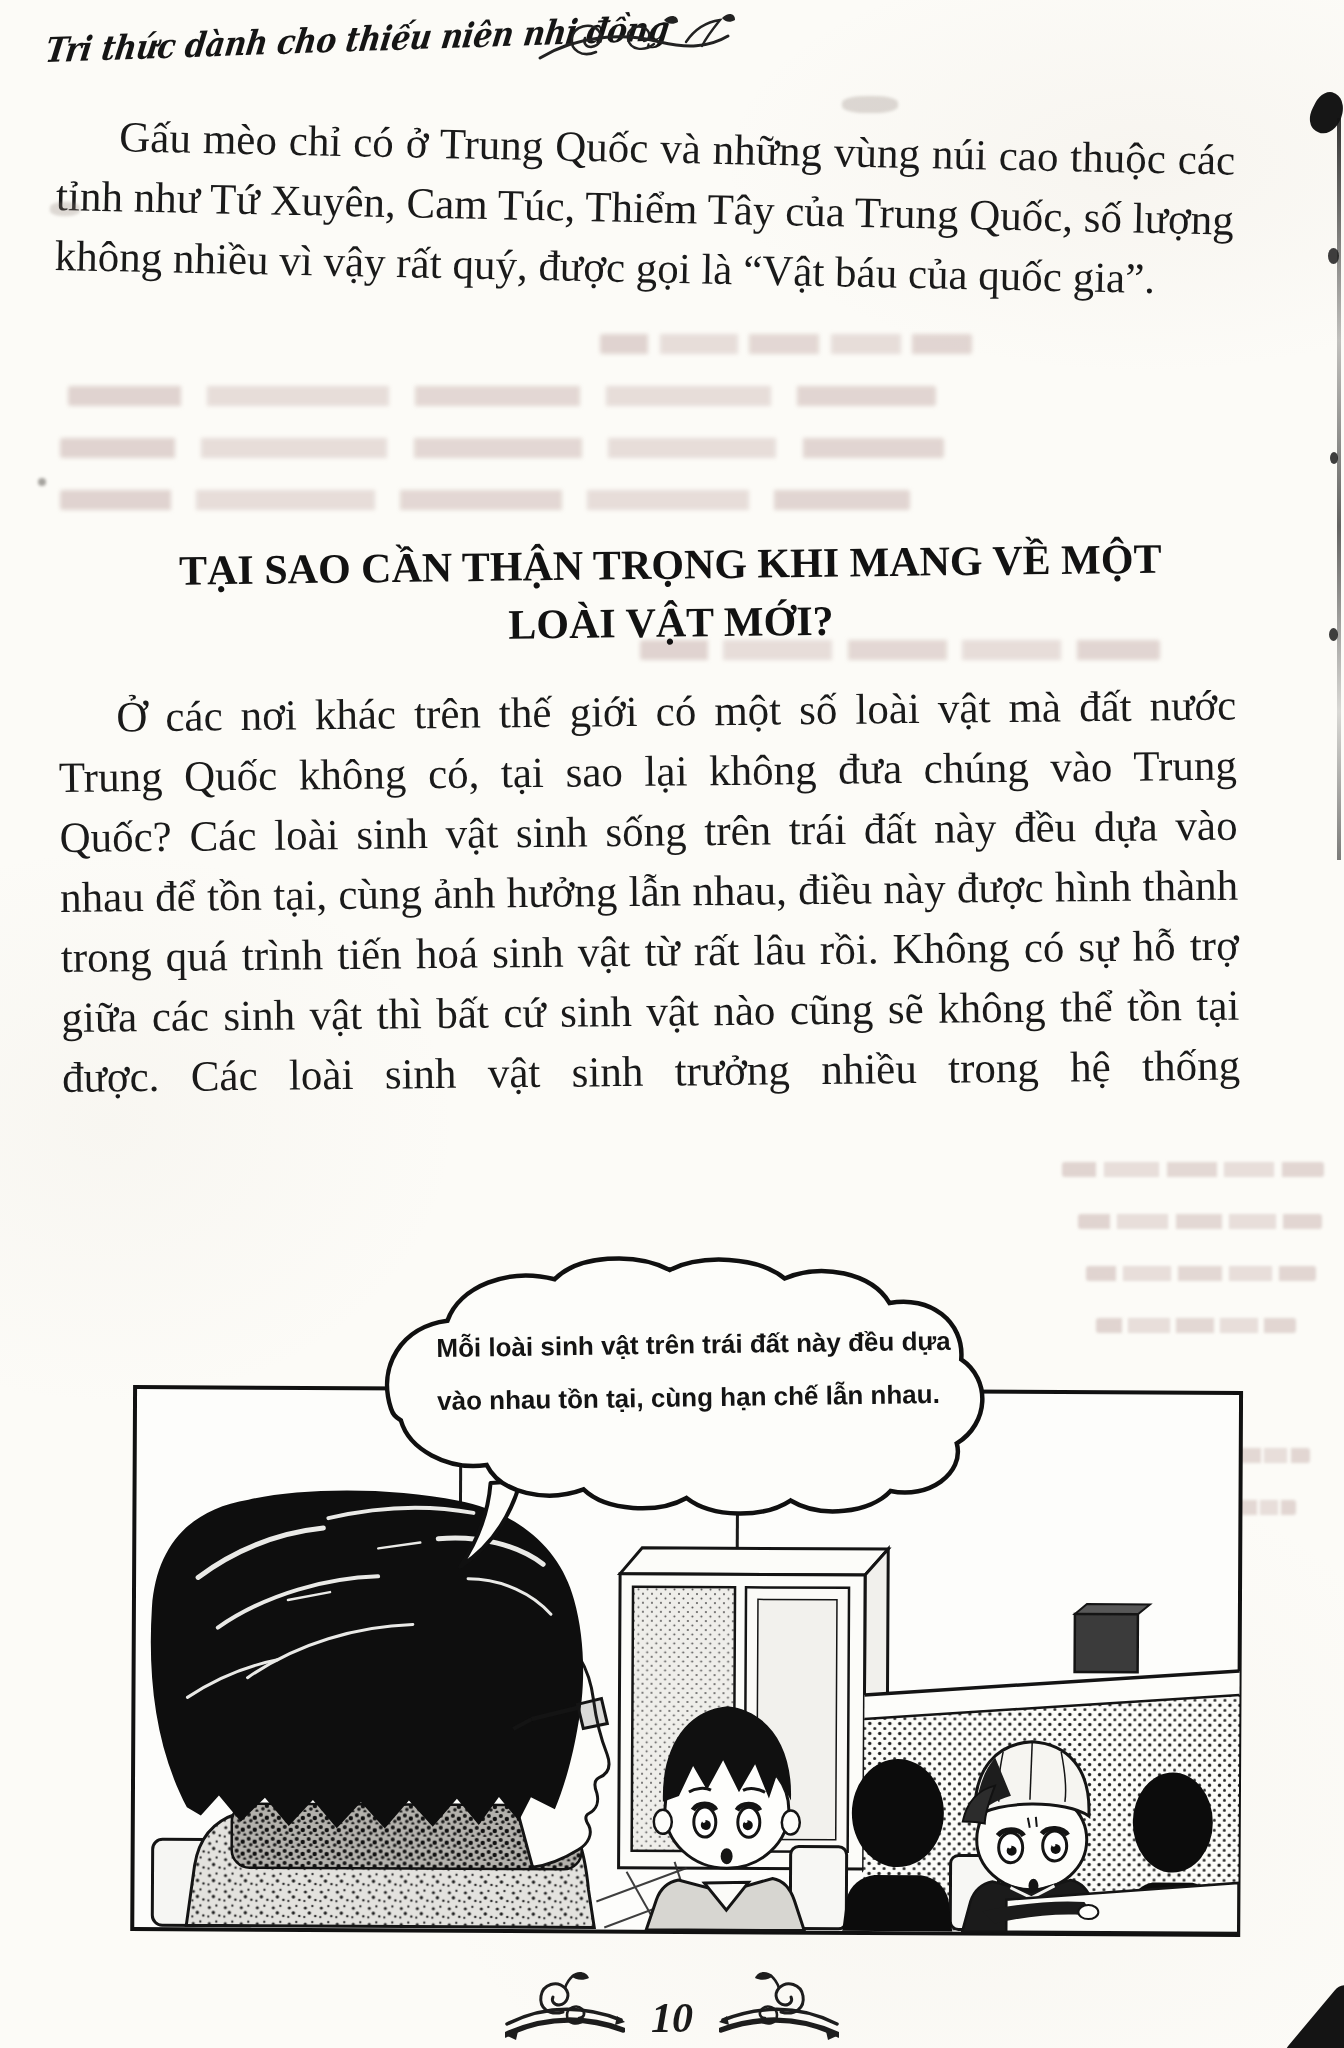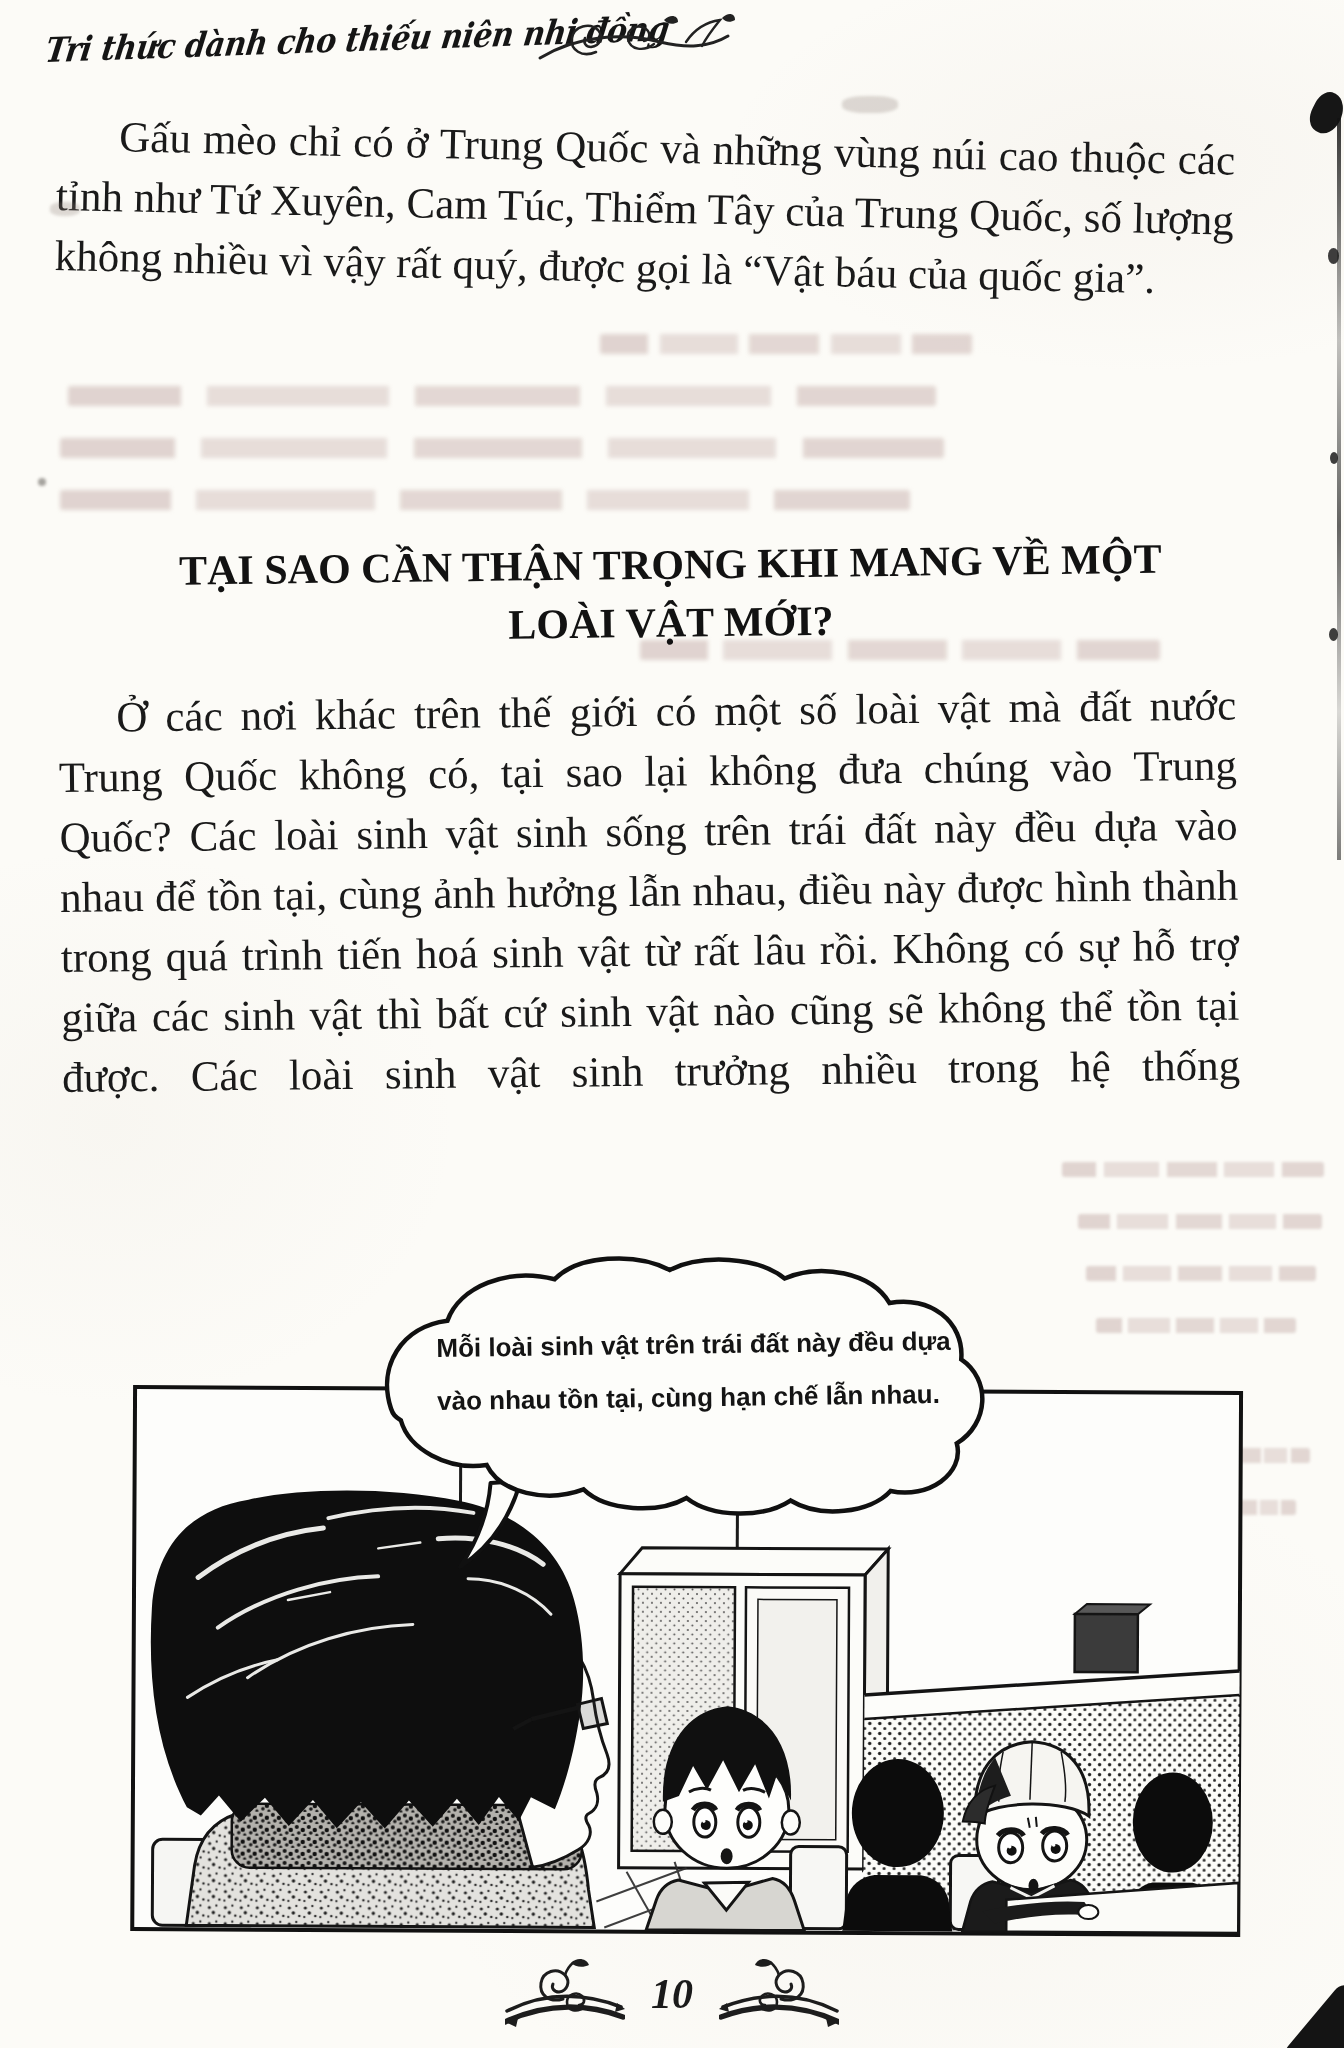--- a/index.html
+++ b/index.html
@@ -60,21 +60,21 @@
   .comic-svg{position:absolute;left:128px;top:1250px;transform:rotate(.3deg);}
   .bubble-text{
     position:absolute;left:436px;top:1322px;width:560px;
     font-family:"Liberation Sans","DejaVu Sans",sans-serif;
     font-weight:700;font-size:26px;line-height:53px;color:#141414;
     transform:rotate(-0.8deg);transform-origin:left top;
   }
   
   .footer{
     position:absolute;left:0;right:0;top:1946px;height:96px;
-    display:flex;justify-content:center;align-items:center;gap:26px;
+    display:flex;justify-content:center;align-items:flex-end;gap:26px;
   }
   .page-number{
     font-style:italic;font-weight:700;font-size:42px;color:#1a1a1a;
   }
   
   .edge-line{
     position:absolute;left:1337px;top:118px;width:4px;height:742px;
     background:linear-gradient(180deg, rgba(18,18,18,.85), rgba(18,18,18,.25) 30%,
       rgba(18,18,18,.65) 55%, rgba(18,18,18,.15) 80%, rgba(18,18,18,.55));
   }

